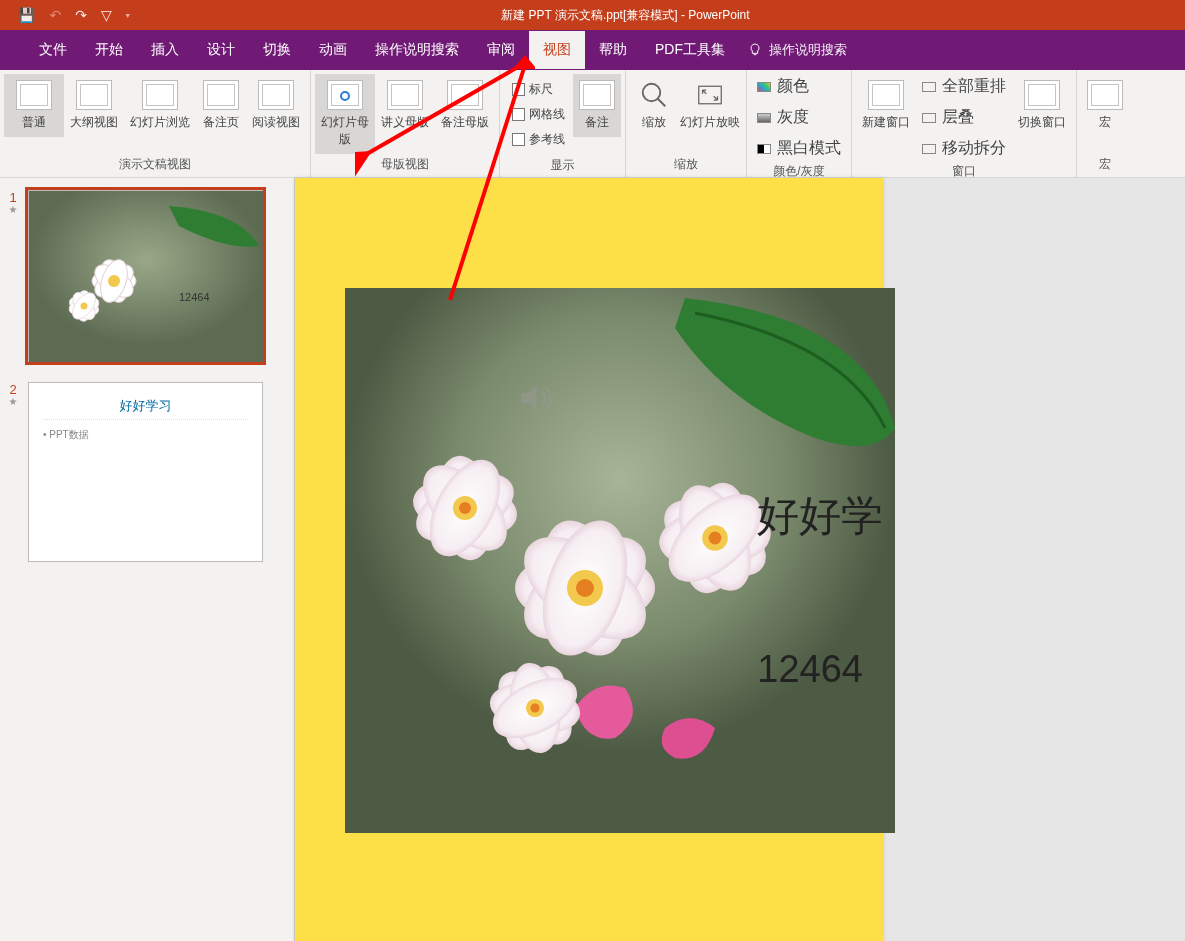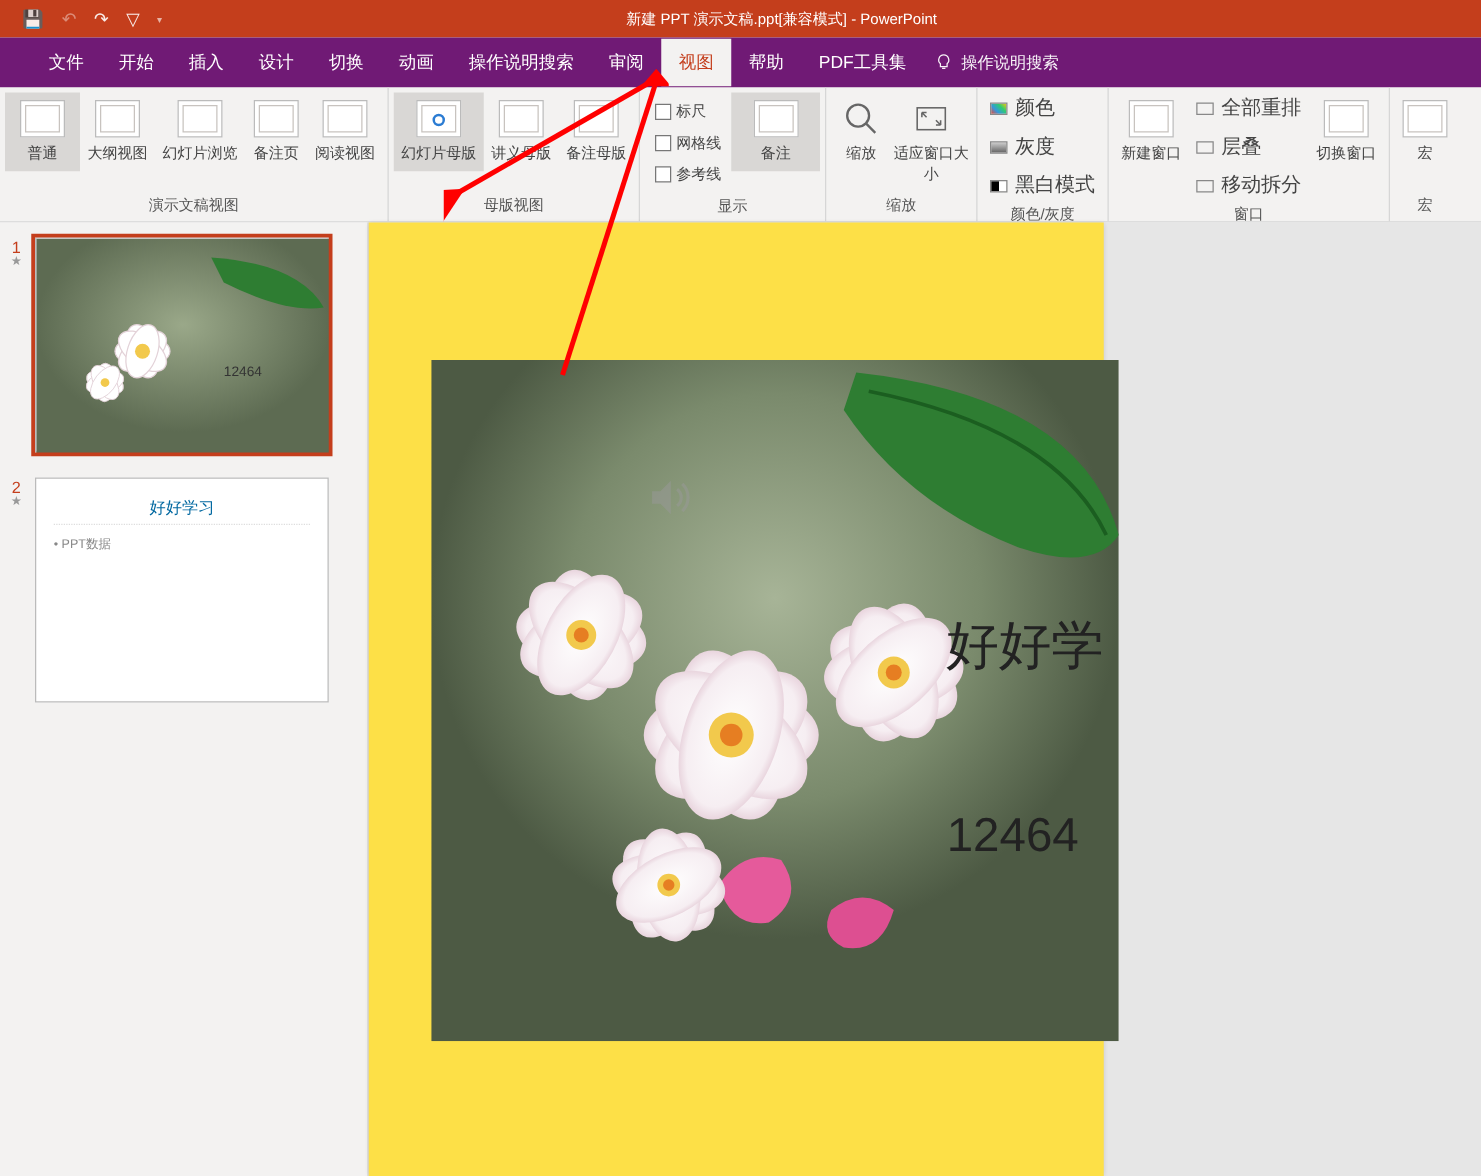--- a/index.html
+++ b/index.html
@@ -117,21 +117,21 @@
       <div class="big-btn">
           <div class="ico"></div>
           <span>阅读视图</span>
         </div>
     </div>
     <div class="group-label">演示文稿视图</div>
   </div>
 
   <div class="group">
     <div class="group-body">
-      <div class="big-btn selected" style="width:72px">
+      <div class="big-btn selected" style="width:60px">
           <div class="ico" style="position:relative;">
             <span style="position:absolute;left:12px;top:10px;width:10px;height:10px;border-radius:50%;border:2px solid #2b7cd3;"></span>
           </div>
           <span>幻灯片母版</span>
         </div>
       <div class="big-btn">
           <div class="ico"></div>
           <span>讲义母版</span>
         </div>
       <div class="big-btn">
@@ -151,21 +151,21 @@
           </label>
         <label class="chk-row">
             <span class="chk-box"></span>
             <span>网格线</span>
           </label>
         <label class="chk-row">
             <span class="chk-box"></span>
             <span>参考线</span>
           </label>
       </div>
-      <div class="big-btn selected" style="width:71px">
+      <div class="big-btn selected" style="width:48px">
           <div class="ico"></div>
           <span>备注</span>
         </div>
     </div>
     <div class="group-label">显示</div>
   </div>
 
   <div class="group">
     <div class="group-body">
       <div class="big-btn" style="width:48px">
@@ -173,21 +173,21 @@
             <circle cx="10" cy="10" r="7" fill="none" stroke="#666" stroke-width="1.5"></circle>
             <line x1="15" y1="15" x2="21" y2="21" stroke="#666" stroke-width="1.5"></line>
           </svg>
         <span>缩放</span>
       </div>
       <div class="big-btn" style="width:64px">
         <svg width="30" height="30" viewBox="0 0 24 24">
             <rect x="3" y="5" width="18" height="14" fill="none" stroke="#666"></rect>
             <path d="M6 8l3 3M6 8h3M6 8v3M18 16l-3-3M18 16h-3M18 16v-3" stroke="#666" fill="none"></path>
           </svg>
-        <span>适应窗口大小</span>
+        <span>幻灯片放映</span>
       </div>
     </div>
     <div class="group-label">缩放</div>
   </div>
 
   <div class="group">
     <div class="group-body">
       <div class="mini-stack">
         <div class="row">
             <span class="sw" style="background:linear-gradient(45deg,#e74c3c,#3498db,#2ecc71,#f1c40f);"></span>

